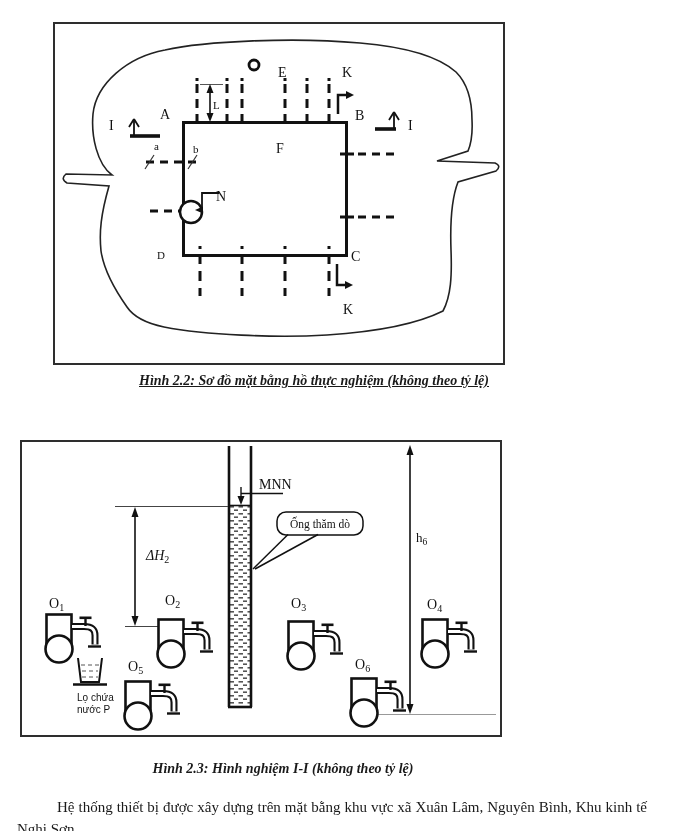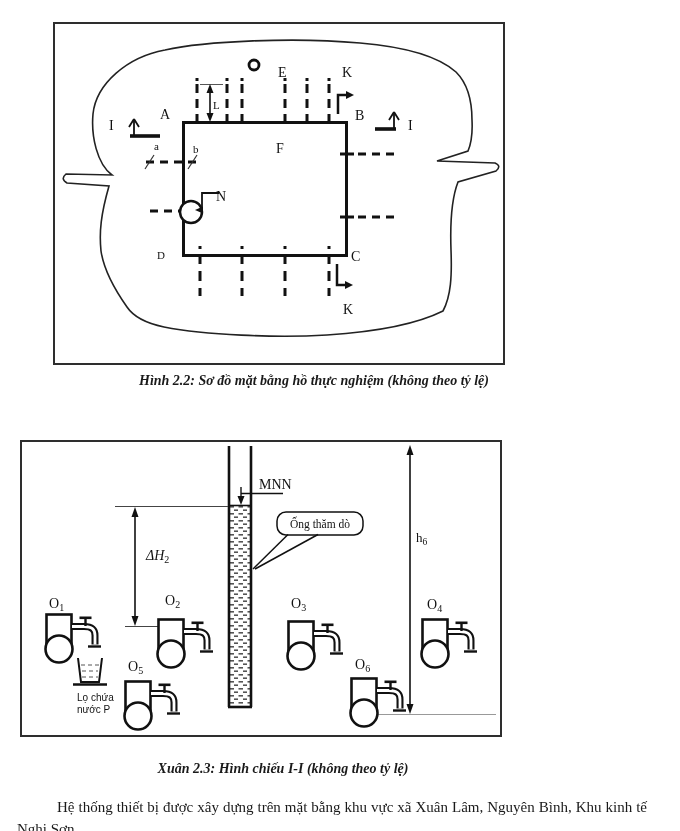--- a/index.html
+++ b/index.html
@@ -1,21 +1,21 @@
 <!DOCTYPE html>
 <html><head>
 <meta charset="utf-8">
 <style>
   html,body{margin:0;padding:0;background:#fff;}
   body{width:680px;height:831px;position:relative;font-family:"Liberation Serif",serif;color:#1a1a1a;}
   .fig-frame{position:absolute;border:2px solid #2e2e2e;background:#fff;}
   #fig22{left:53px;top:22px;width:448px;height:339px;}
   #fig23{left:20px;top:440px;width:478px;height:293px;}
   .caption{position:absolute;font-weight:bold;font-style:italic;font-size:14px;white-space:nowrap;text-align:center;}
-  #cap22{left:0;width:628px;top:373px;}
+  #cap22{left:0;width:628px;top:373px;text-decoration:underline;}
   #cap23{left:33px;width:500px;top:761px;}
   #bodytext{position:absolute;left:17px;top:781px;width:630px;font-size:15px;line-height:22px;text-align:justify;text-indent:40px;}
   svg{display:block;}
   svg text{font-family:"Liberation Serif",serif;fill:#111;}
   .lbl{font-size:14px;}
   .lbl-sm{font-size:11px;}
   .sans{font-family:"Liberation Sans",sans-serif;}
 </style>
 </head>
 <body>
@@ -226,15 +226,15 @@
       <line x1="60" y1="229" x2="76" y2="229"></line>
       <line x1="60" y1="235" x2="76" y2="235"></line>
     </g>
     <line x1="51" y1="242.5" x2="85" y2="242.5" stroke="#111" stroke-width="2.5"></line>
     <text class="sans" x="55" y="259" font-size="10">Lọ chứa</text>
     <text class="sans" x="55" y="271" font-size="10">nước P</text>
   </g>
 </svg>
 </div>
 
-<div id="cap23" class="caption">Xuân 2.3: Hình chiếu I-I (không theo tỷ lệ)</div>
+<div id="cap23" class="caption">Hình 2.3: Hình nghiệm I-I (không theo tỷ lệ)</div>
 
 <p id="bodytext">Hệ thống thiết bị được xây dựng trên mặt bằng khu vực xã Xuân Lâm, Nguyên Bình, Khu kinh tế Nghi Sơn.</p>
 
 </body></html>

